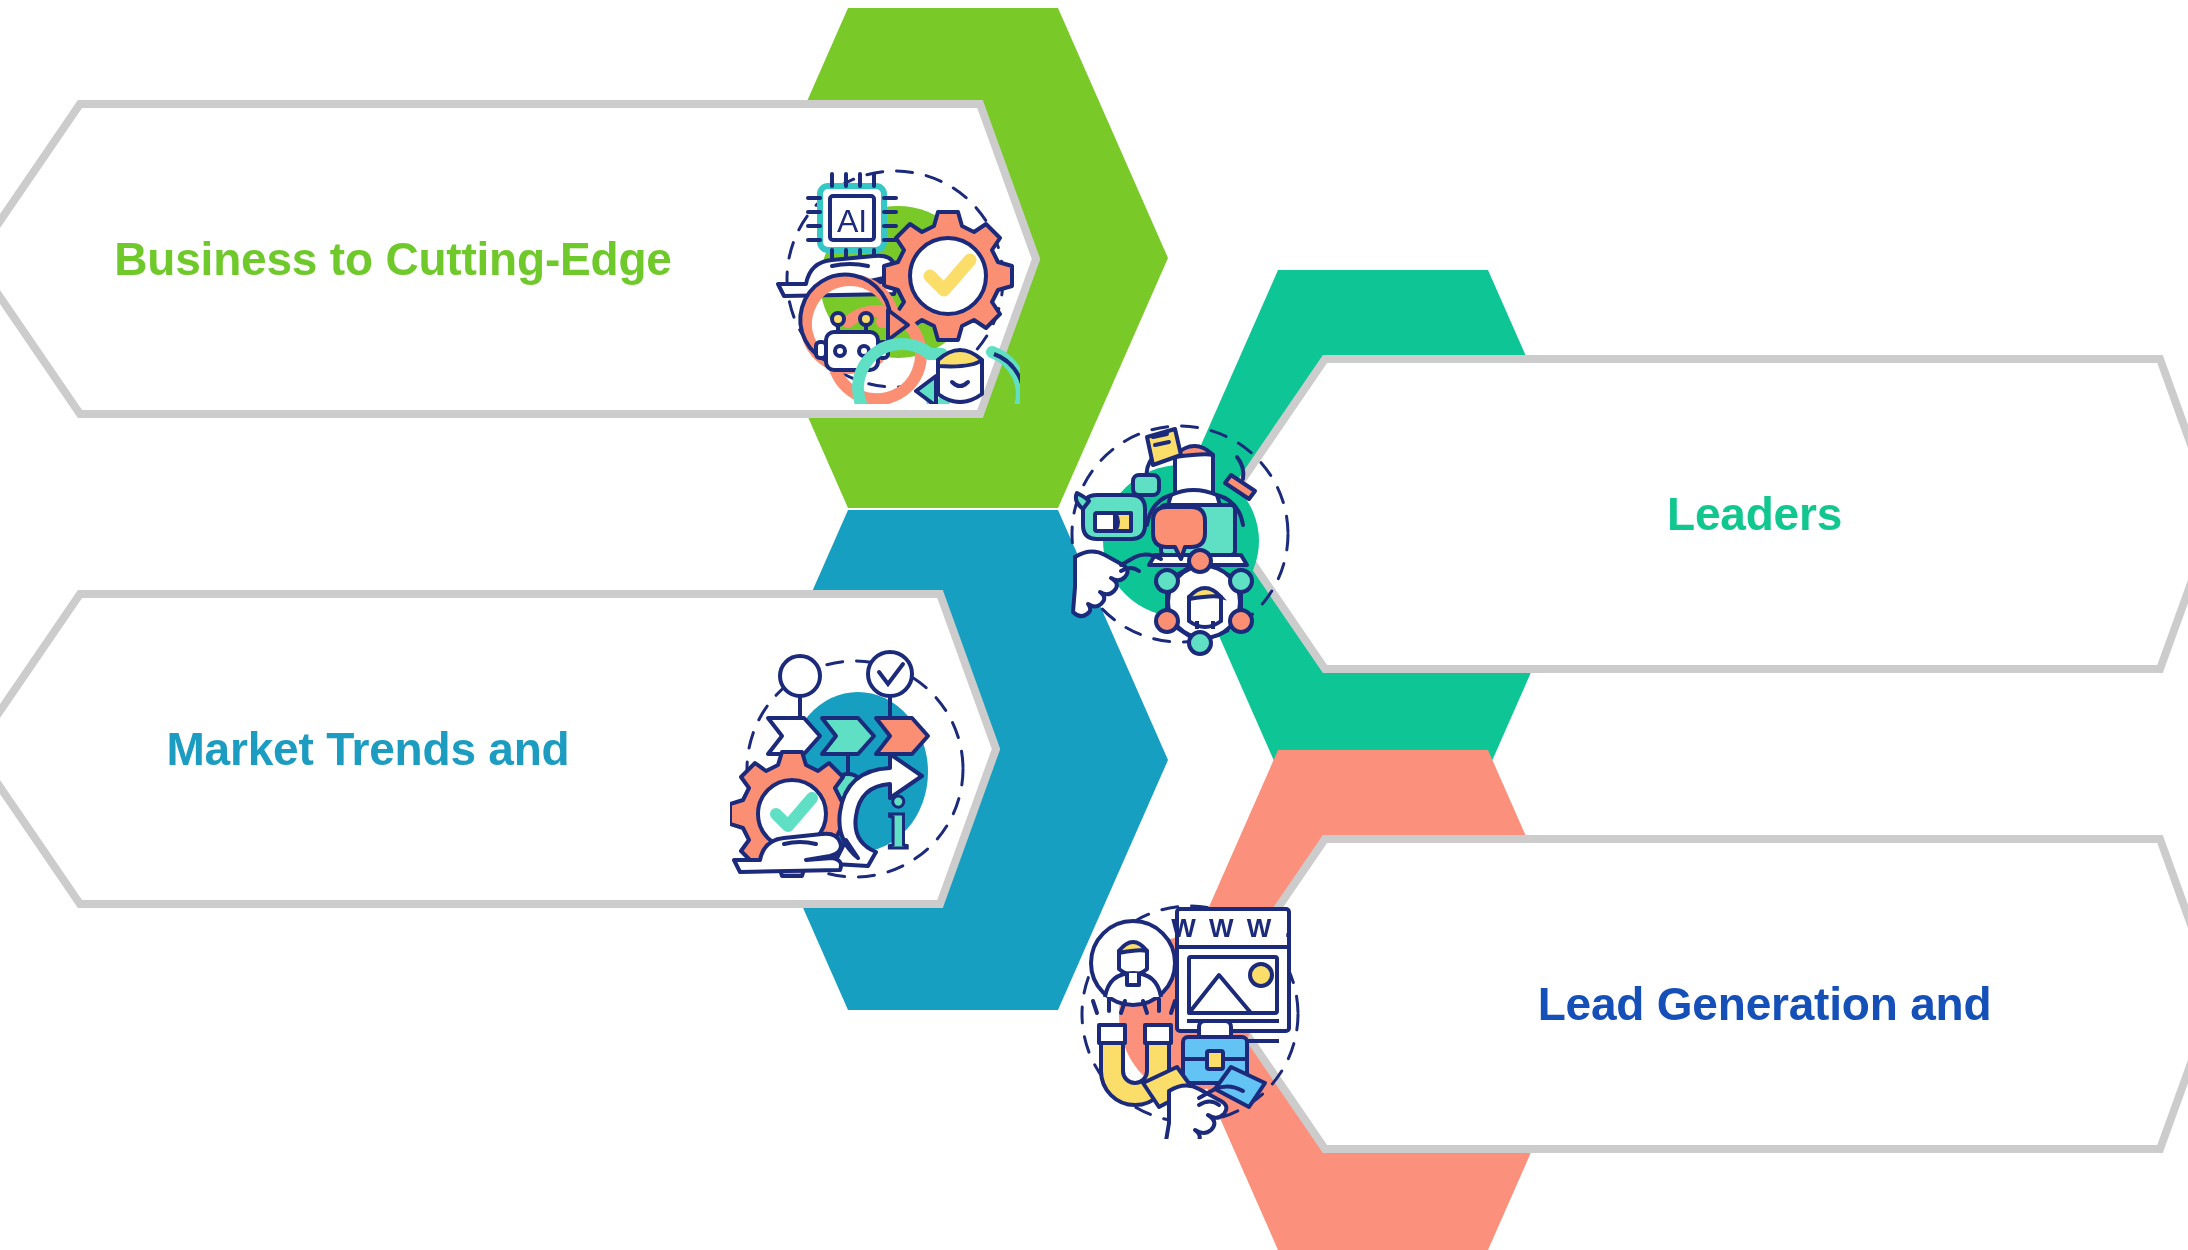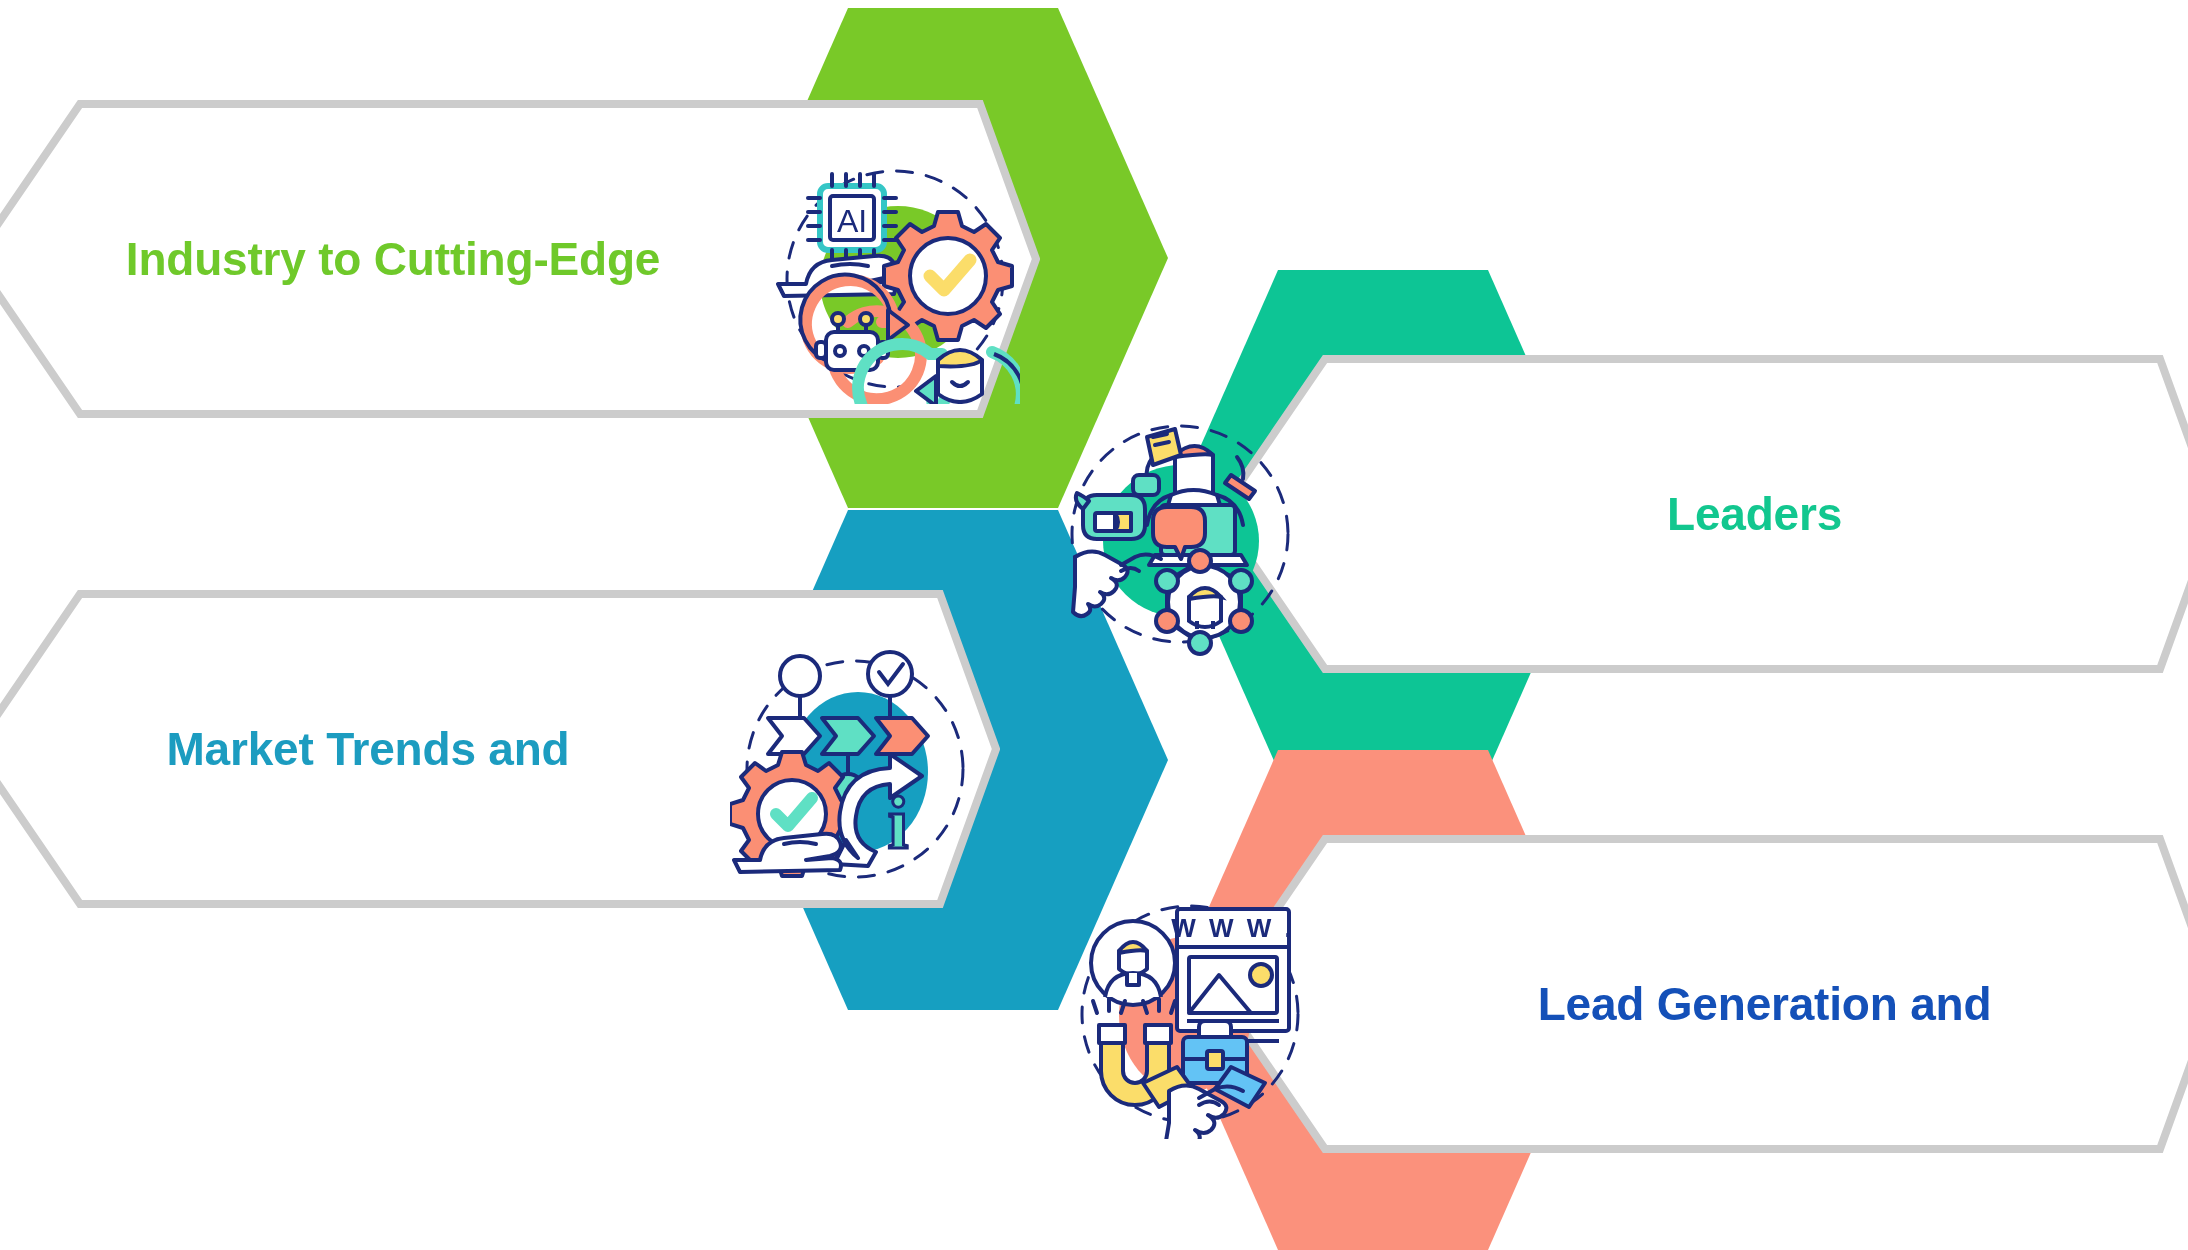--- a/index.html
+++ b/index.html
@@ -97,21 +97,21 @@
     </svg>
   </div>
 
   <div class="banner banner-left" style="left:-30px; top:100px; width:1070px;">
     <svg class="banner-shape" viewBox="0 0 1070 318" preserveAspectRatio="none">
       <polygon points="110,4 1010,4 1066,159 1010,314 110,314 4,159" fill="#FFFFFF" stroke="#CCCCCC" stroke-width="8"></polygon>
     </svg>
     <div class="banner-inner">
       <div class="txt-slot" style="padding-left:90px;">
         <div class="label" style="color:#6FC92A;">
-          <div>Industry to Cutting-Edge</div>
+          <div>Business to Cutting-Edge</div>
         </div>
       </div>
       <div class="icon-slot">
         <svg viewBox="0 0 250 250">
 
           <ellipse cx="128" cy="128" rx="78" ry="76" fill="#79C928"></ellipse>
 
           <circle cx="125" cy="125" r="108" fill="none" stroke="#1B2A7B" stroke-width="3" stroke-dasharray="16 14" stroke-linecap="round"></circle>
 
           <g stroke="#1B2A7B" stroke-width="4" fill="none" stroke-linecap="round">

